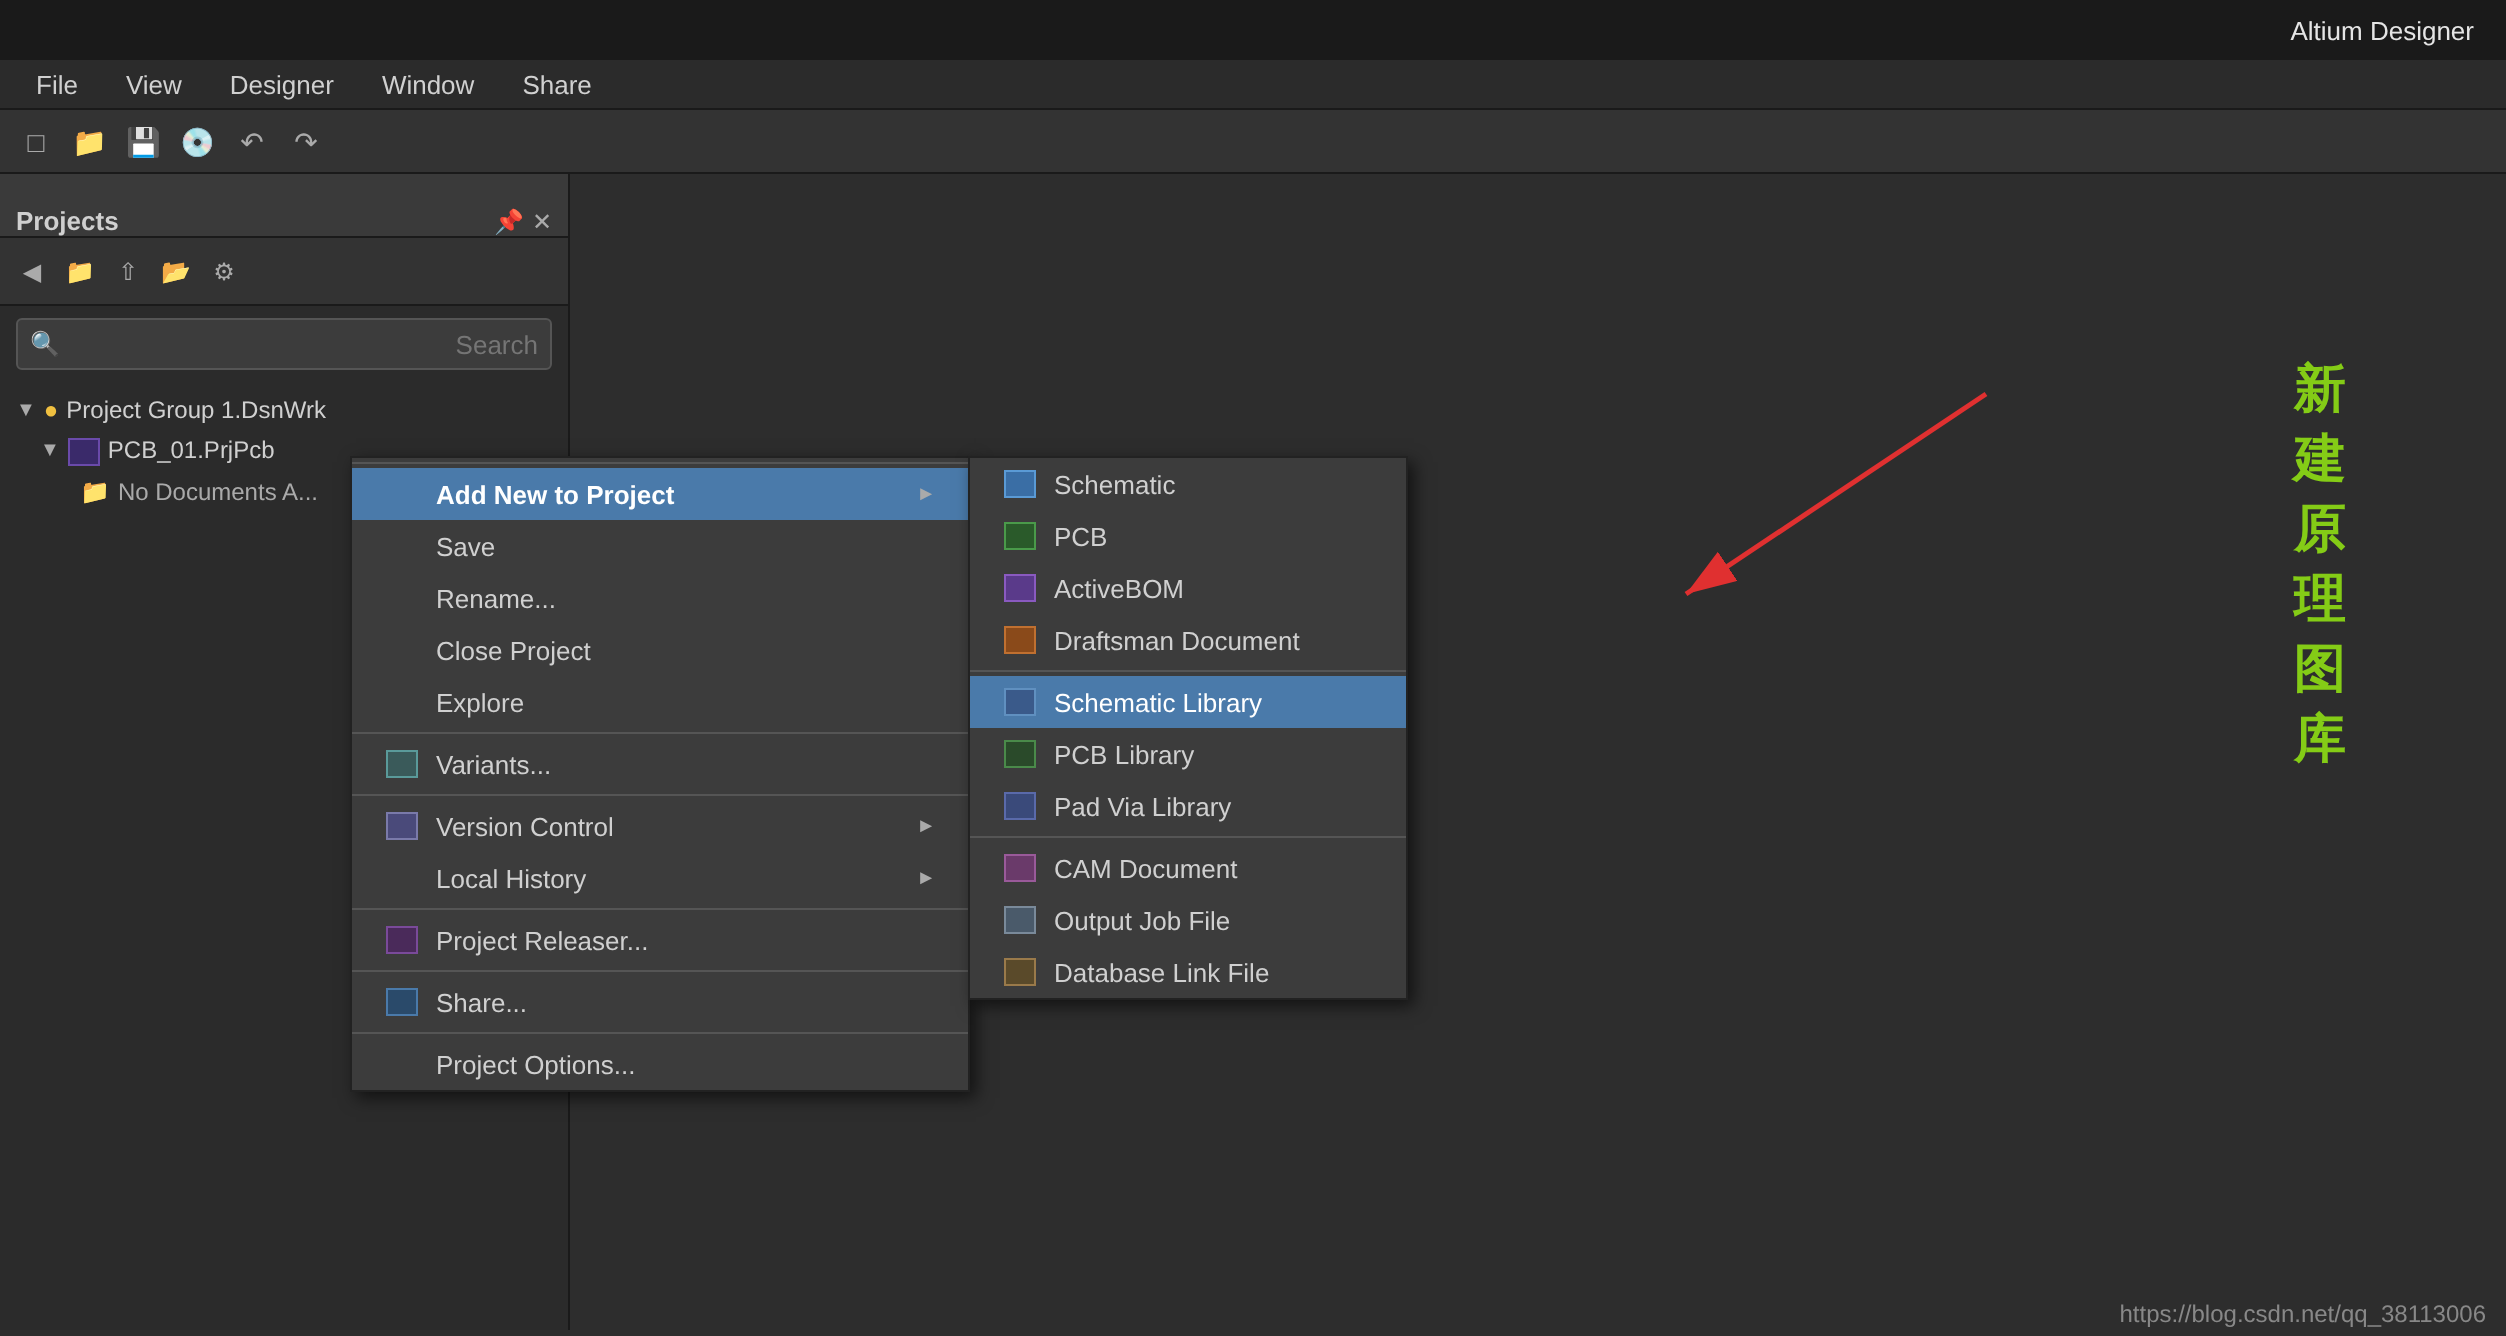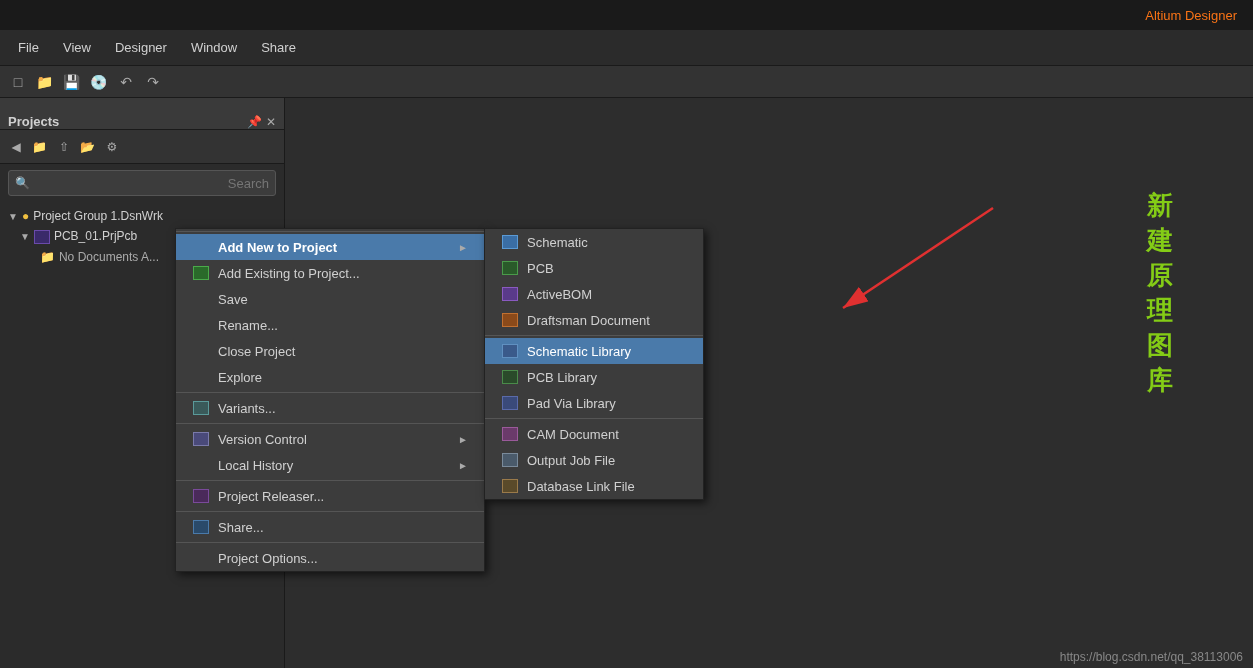--- a/index.html
+++ b/index.html
@@ -15,27 +15,27 @@
     }
 
     
     #titlebar {
       height: 30px;
       background: #1a1a1a;
       display: flex;
       align-items: center;
       justify-content: flex-end;
       padding-right: 16px;
-      color: #f97316;
+      color: #e5e5e5;
       font-size: 13px;
     }
 
     
     #menubar {
-      height: 36px;
+      height: 25px;
       background: #2b2b2b;
       display: flex;
       align-items: center;
       padding-left: 8px;
       gap: 4px;
       border-bottom: 1px solid #1a1a1a;
     }
     .menu-item {
       padding: 4px 10px;
       cursor: pointer;
@@ -435,28 +435,20 @@
   <div class="ctx-separator"></div>
 
   <div class="ctx-item" style="background:#4a7aaa; color:#fff;">
     <div class="ctx-item-content">
       <span class="ctx-icon"> </span>
       <span style="font-weight:bold;">Add New to Project</span>
     </div>
     <span class="ctx-arrow">►</span>
   </div>
 
-  <div class="ctx-item">
-    <div class="ctx-item-content">
-      <span class="ctx-icon">
-        <div class="icon-addexist" style="display:inline-block;"></div>
-      </span>
-      <span>Add Existing to Project...</span>
-    </div>
-  </div>
 
   <div class="ctx-item">
     <div class="ctx-item-content">
       <span class="ctx-icon"> </span>
       <span>Save</span>
     </div>
   </div>
 
   <div class="ctx-item">
     <div class="ctx-item-content">

